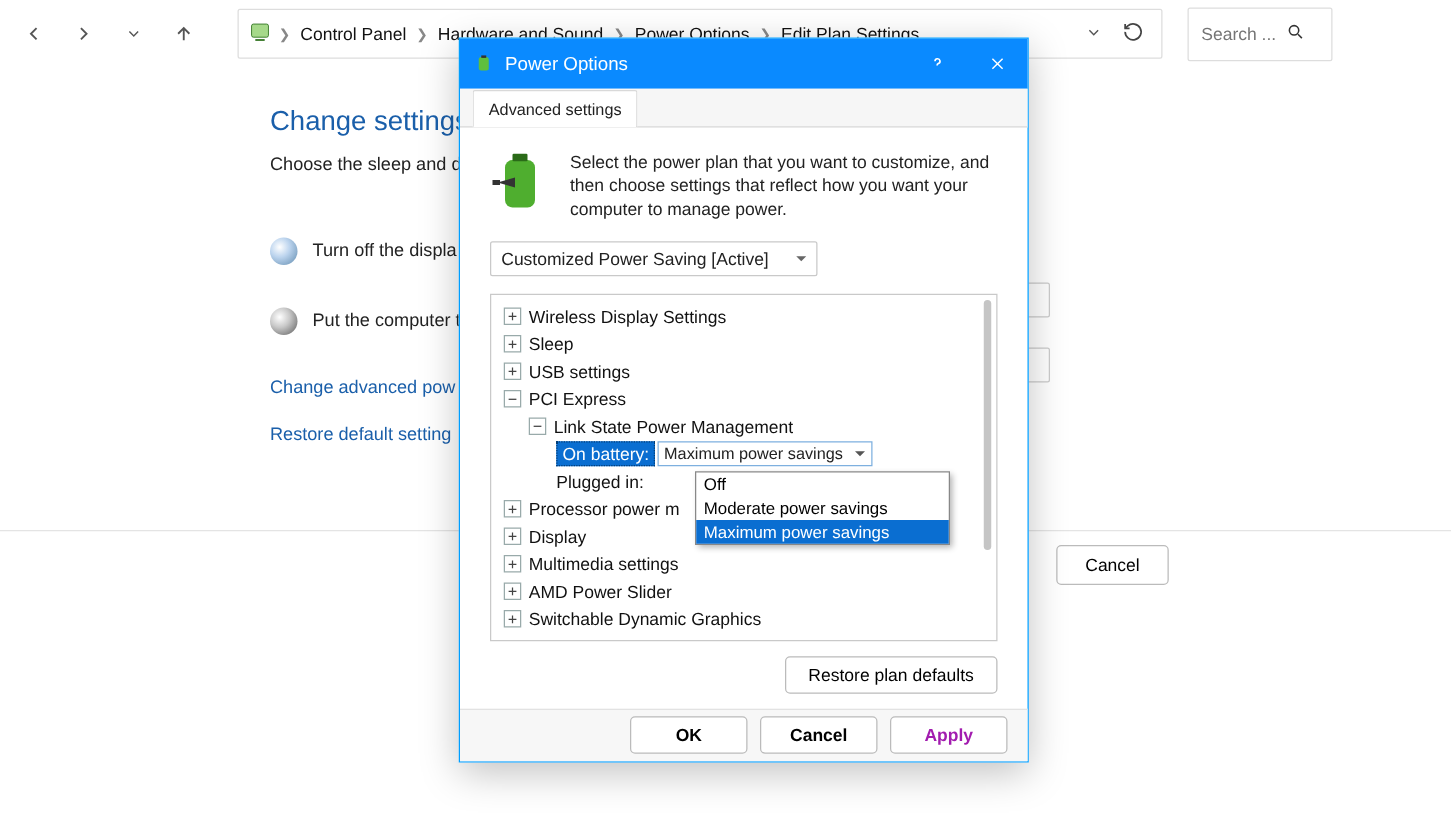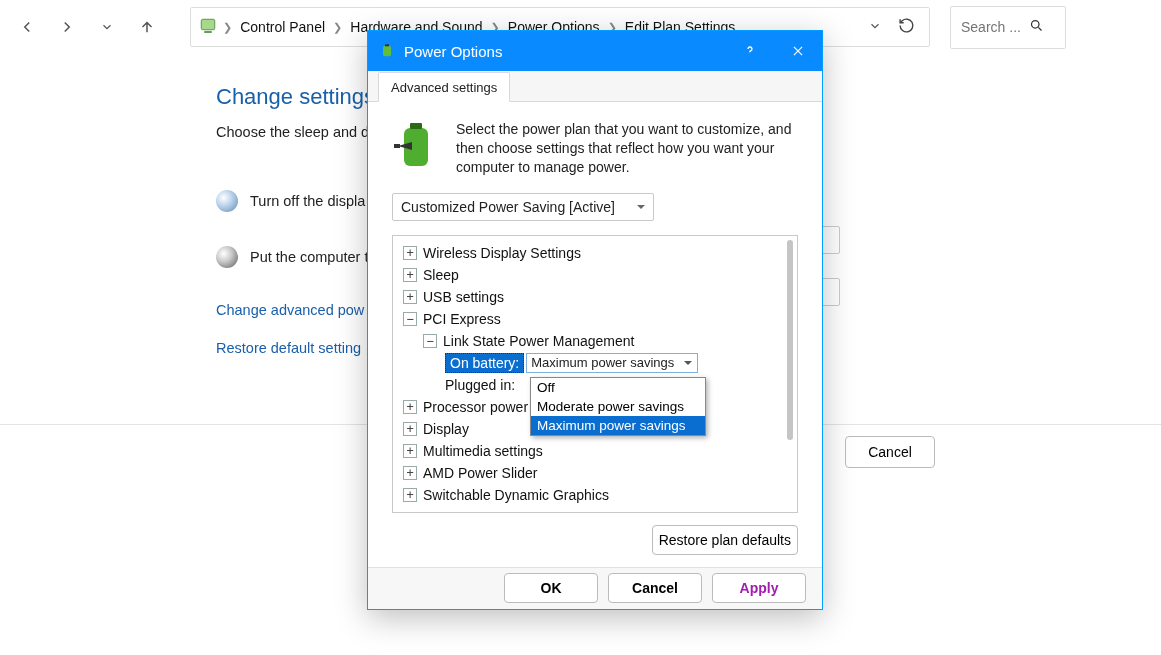--- a/index.html
+++ b/index.html
@@ -48,26 +48,26 @@
 .tree-pane { flex:1; border:1px solid #c9c9c9; position:relative; overflow:hidden; font-size:14px; color:#111;}
 .tree-inner { padding:6px 0 6px 6px;}
 .node { display:flex; align-items:center; height:22px;}
 .expander { width:14px; height:14px; border:1px solid #9aa; background:#fff; display:flex; align-items:center; justify-content:center; font-size:12px; line-height:1; color:#444; margin-right:6px; cursor:pointer; font-family:monospace;}
 .lvl1 { margin-left:4px;}
 .lvl2 { margin-left:24px;}
 .lvl3 { margin-left:46px;text-align:center;}
 .sel-label { background:#0a6ed1; color:#fff; padding:0 4px; height:20px; display:inline-flex; align-items:center; border:1px dotted #033e77;}
 .combo { width:172px; height:20px; border:1px solid #7eb0df; background:#fff; font-size:13px; padding:0 18px 0 4px; margin-left:2px; position:relative; color:#222; display:inline-flex; align-items:center; cursor:pointer;}
 .combo::after { content:""; position:absolute; right:5px; top:7px; border:4px solid transparent; border-top-color:#555;}
-.dropdown { position:absolute; left:530px; top:377px; width:176px; border:1px solid #888; background:#fff; box-shadow:2px 2px 5px rgba(0,0,0,0.3); z-index:50;}
+.dropdown { position:absolute; left:556px; top:377px; width:204px; border:1px solid #888; background:#fff; box-shadow:2px 2px 5px rgba(0,0,0,0.3); z-index:50;}
 .dropdown .opt { height:19px; font-size:13.5px; padding:0 6px; display:flex; align-items:center; cursor:pointer;}
 .dropdown .opt.sel { background:#0a6ed1; color:#fff;}
 .tree-scroll { position:absolute; right:4px; top:4px; width:6px; height:200px; background:#c5c5c5; border-radius:3px;}
 .restore-row { display:flex; justify-content:flex-end; margin-top:12px;}
-.btn { height:30px; border:1px solid #bbb; background:#fff; border-radius:4px; font-size:14px; padding:0 6px; cursor:pointer;}
+.btn { height:30px; border:1px solid #bbb; background:#fff; border-radius:4px; font-size:14px; padding:0 18px; cursor:pointer;}
 .dlg-footer { height:56px; border-top:1px solid #e2e2e2; background:#f7f7f7; display:flex; align-items:center; justify-content:flex-end; gap:10px; padding:0 16px;}
 .dlg-footer .btn { width:94px; padding:0;font-weight:bold;}
 .dlg-footer .btn.disabled { color:#a21caf; cursor:default;}
 </style>
 </head>
 <body>
 
 <div class="navbar">
   <div class="nav-arrow">
       <svg width="18" height="18" viewBox="0 0 24 24" fill="none" stroke-width="2">

